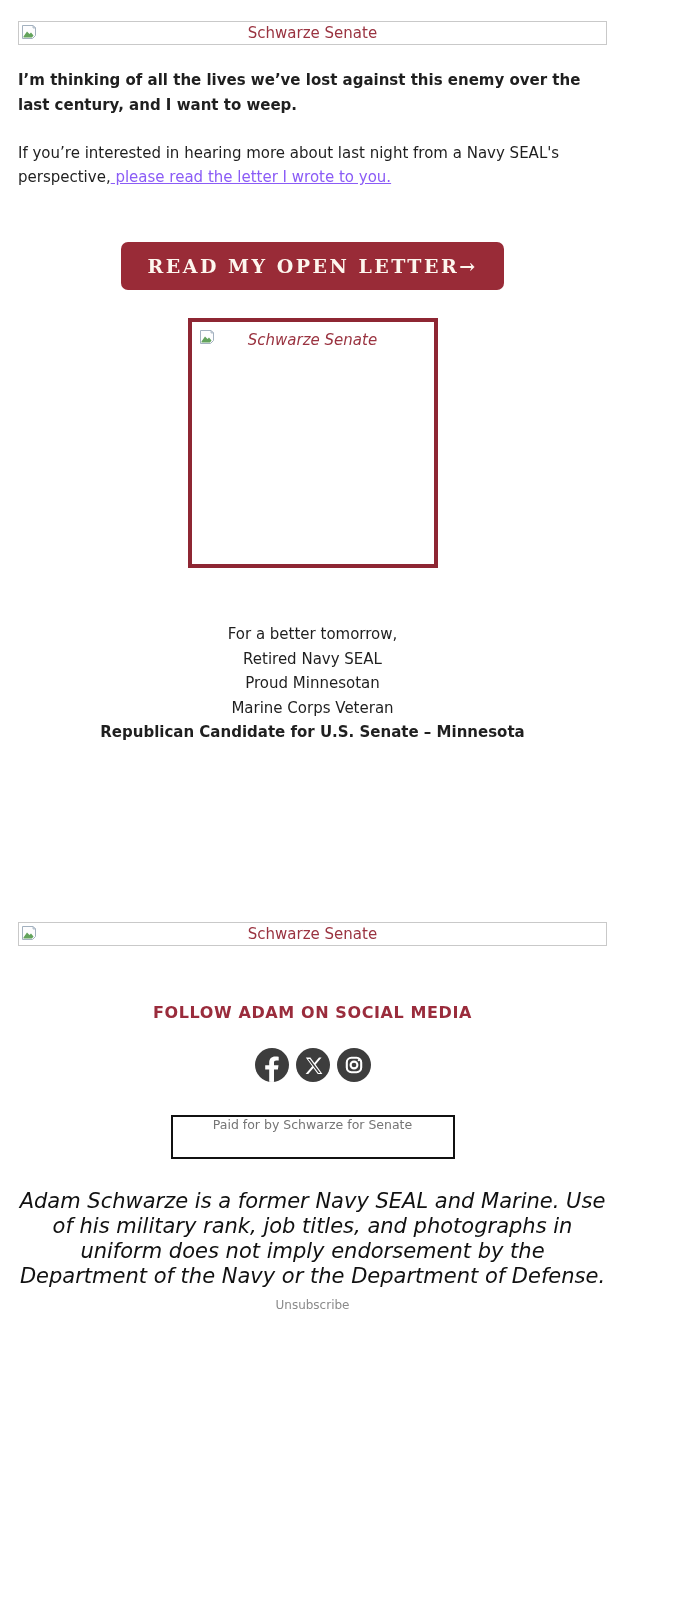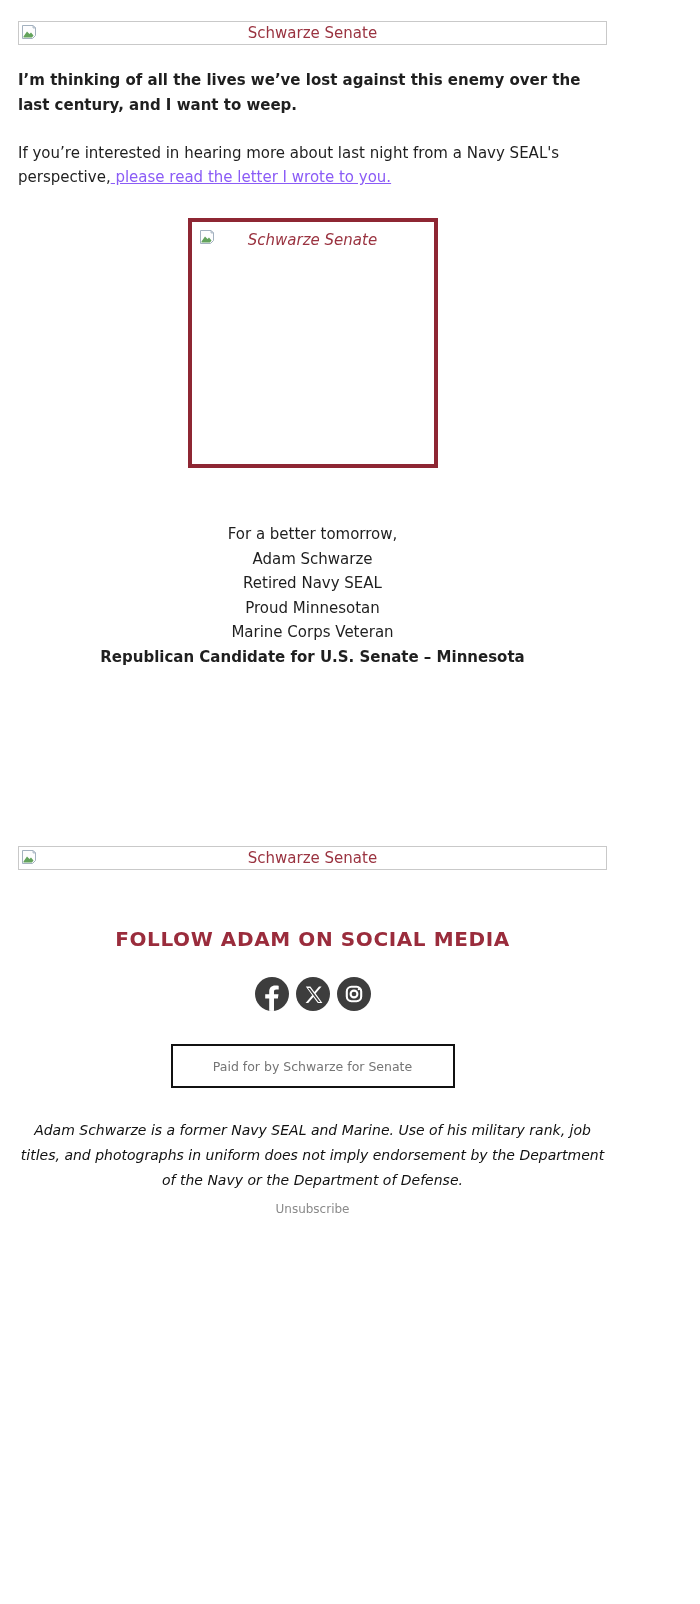--- a/index.html
+++ b/index.html
@@ -75,50 +75,50 @@
   }
 
   .signature { margin-top: 54px; font-size: 15px; line-height: 24.5px; text-align: center; }
   .signature .sig-bold { font-weight: bold; }
 
   .ph-footer { margin-top: 177px; }
 
   .follow-heading {
     margin-top: 57px;
     text-align: center;
-    font-size: 20px;
+    font-size: 16px;
     font-weight: bold;
     letter-spacing: 0.6px;
     color: #9a2c3c;
   }
 
   .social-row {
     margin-top: 26px;
     display: flex;
     justify-content: center;
     gap: 7px;
   }
   .social-btn { width: 34px; height: 34px; cursor: pointer; }
 
   .paid-box {
     width: 284px;
     height: 44px;
     margin: 33px auto 12px auto;
     border: 2px solid #111111;
     display: flex;
-    align-items: center;
+    align-items: flex-start;
     justify-content: center;
   }
   .paid-box span { font-size: 12.5px; color: #757575; }
 
   .disclaimer {
     margin: 30px auto 0 auto;
     max-width: 586px;
     text-align: center;
-    font-size: 14px;
+    font-size: 21px;
     font-style: italic;
     line-height: 25px;
     color: #111111;
   }
   .unsubscribe {
     margin-top: 9px;
     text-align: center;
     font-size: 12px;
     color: #8a8a8a;
   }
@@ -139,35 +139,37 @@
 </span>
     <span class="alt-text">Schwarze Senate</span>
   </div>
 
 
 
   <p class="para bold">I’m thinking of all the lives we’ve lost against this enemy over the last century, and I want to weep.</p>
 
   <p class="para"><span>If you’re interested in hearing more about last night from a Navy SEAL's perspective,</span><span class="letter-link"> please read the letter I wrote to you.</span></p>
 
+  <div class="cta-wrap">
+    <button class="cta-button">READ MY OPEN LETTER→</button>
+  </div>
 
   <div class="framed-img">
     <span class="broken-icon">
   <svg width="16" height="16" viewBox="0 0 16 16">
     <path d="M1.5 1.5 H12 L14.5 4 V11.5 L11.5 14.5 H1.5 Z" fill="#fdfdfe" stroke="#a3b1bf" stroke-width="1"></path>
     <path d="M2.5 12.5 L6 7.5 L8.5 10 L10 8.5 L12.5 11.5 L11 13.5 H2.5 Z" fill="#63a35c"></path>
     <path d="M12 1.5 L14.5 4 H12 Z" fill="#dbe3ea" stroke="#a3b1bf" stroke-width="0.8"></path>
   </svg>
 </span>
     <span class="alt-text">Schwarze Senate</span>
   </div>
 
   <div class="signature">
     <div>For a better tomorrow,</div>
-    <div>Adam Schwarze</div>
     <div>Retired Navy SEAL</div>
     <div>Proud Minnesotan</div>
     <div>Marine Corps Veteran</div>
     <div class="sig-bold">Republican Candidate for U.S. Senate – Minnesota</div>
   </div>
 
   <div class="img-placeholder ph-footer">
     <span class="broken-icon">
   <svg width="16" height="16" viewBox="0 0 16 16">
     <path d="M1.5 1.5 H12 L14.5 4 V11.5 L11.5 14.5 H1.5 Z" fill="#fdfdfe" stroke="#a3b1bf" stroke-width="1"></path>

